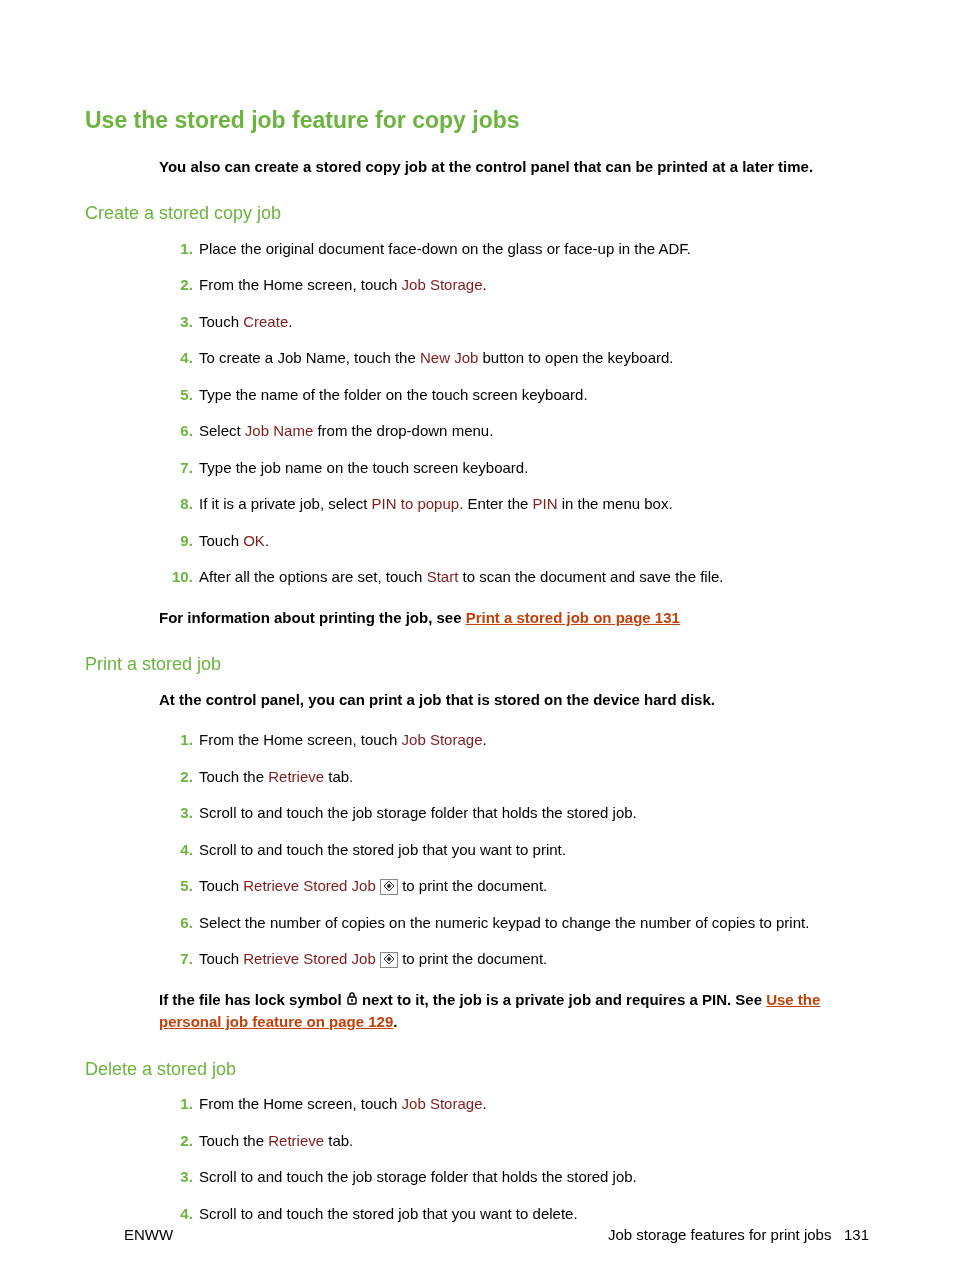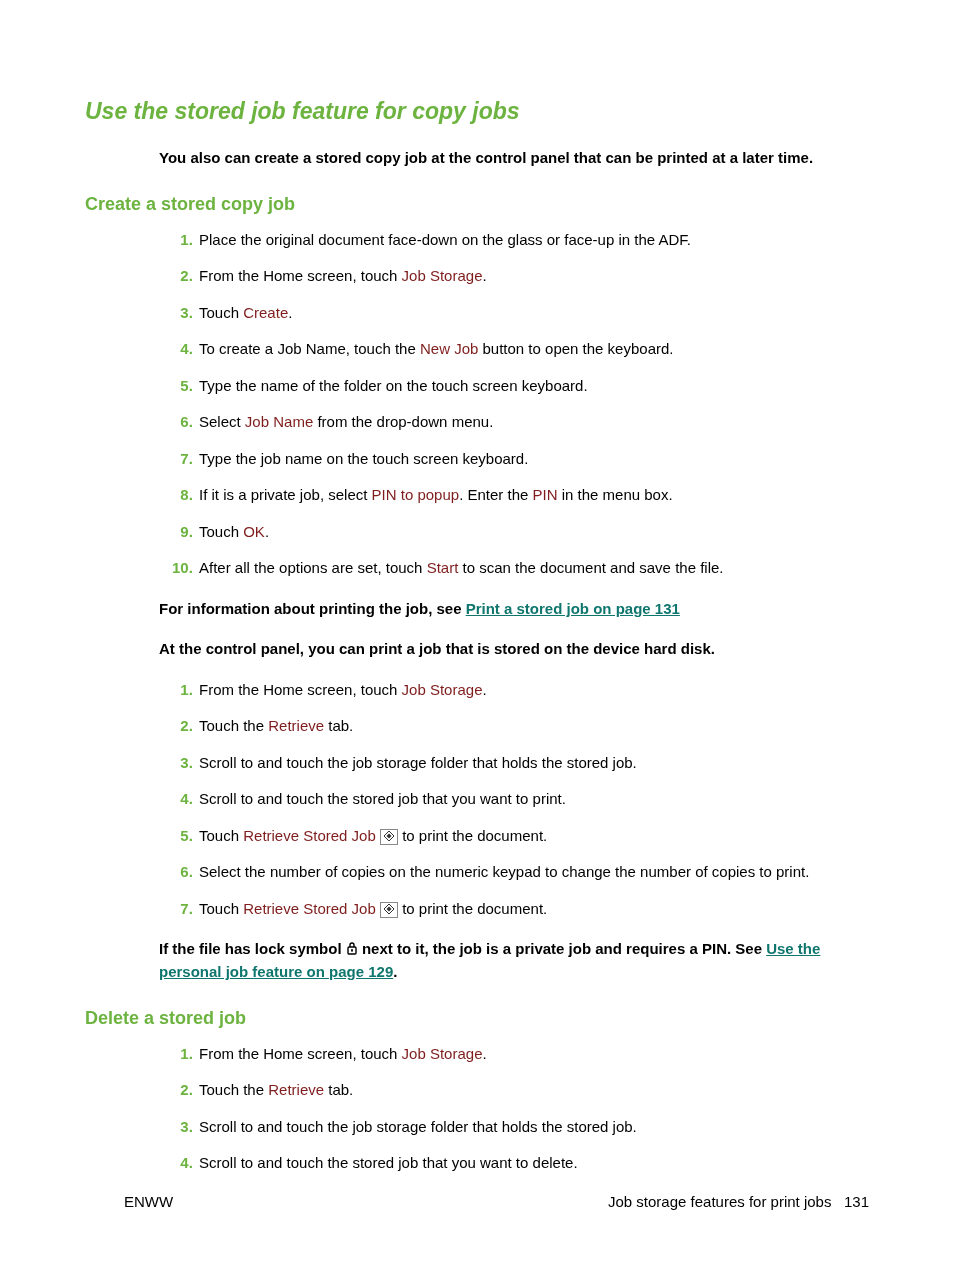--- a/index.html
+++ b/index.html
@@ -14,28 +14,27 @@
     width: 954px;
     min-height: 1270px;
     padding: 90px 85px 60px 85px;
     box-sizing: border-box;
     position: relative;
   }
   h1 {
     color: #6cb33f;
     font-size: 23px;
     font-weight: bold;
-    margin: 7px 0 20px 0;
+    margin: 16px 0 20px 0;
     line-height: 1.3;
-    font-style: italic;
   }
   h2 {
     color: #6cb33f;
     font-size: 18px;
-    font-weight: bold;
+    font-weight: normal;
     margin: 24px 0 12px 0;
     line-height: 1.3;
   }
   .para {
     margin: 0 0 18px 74px;
     line-height: 1.5;
     font-weight: bold;
   }
   ol {
     margin: 0 0 18px 76px;
@@ -48,21 +47,21 @@
   }
   ol li::marker {
     font-weight: bold;
     color: #6cb33f;
   }
   .ui {
     color: #7f1d1d;
     font-weight: normal;
   }
   .link {
-    color: #0f766e;
+    color: #c2410c;
     text-decoration: underline;
   }
   .icon-box {
     display: inline-block;
     border: 1px solid #888;
     padding: 0px 2px;
     vertical-align: middle;
     line-height: 1;
     font-size: 12px;
   }
@@ -101,20 +100,21 @@
     <li><span>To create a Job Name, touch the </span><span class="ui">New Job</span><span> button to open the keyboard.</span></li>
     <li>Type the name of the folder on the touch screen keyboard.</li>
     <li><span>Select </span><span class="ui">Job Name</span><span> from the drop-down menu.</span></li>
     <li>Type the job name on the touch screen keyboard.</li>
     <li><span>If it is a private job, select </span><span class="ui">PIN to popup</span><span>. Enter the </span><span class="ui">PIN</span><span> in the menu box.</span></li>
     <li><span>Touch </span><span class="ui">OK</span><span>.</span></li>
     <li><span>After all the options are set, touch </span><span class="ui">Start</span><span> to scan the document and save the file.</span></li>
   </ol>
   <p class="para"><span>For information about printing the job, see </span><span class="link">Print a stored job on page 131</span></p>
 
+  <h2>Print a stored job</h2>
   <p class="para">At the control panel, you can print a job that is stored on the device hard disk.</p>
   <ol>
     <li><span>From the Home screen, touch </span><span class="ui">Job Storage</span><span>.</span></li>
     <li><span>Touch the </span><span class="ui">Retrieve</span><span> tab.</span></li>
     <li>Scroll to and touch the job storage folder that holds the stored job.</li>
     <li>Scroll to and touch the stored job that you want to print.</li>
     <li><span>Touch </span><span class="ui">Retrieve Stored Job</span> <span class="icon-box"><svg width="12" height="12" viewBox="0 0 12 12">
             <polygon points="6,1 11,6 6,11 1,6" fill="none" stroke="#333" stroke-width="1"></polygon>
             <polygon points="6,3.5 8.5,6 6,8.5 3.5,6" fill="#333"></polygon>
           </svg></span> <span> to print the document.</span></li>

